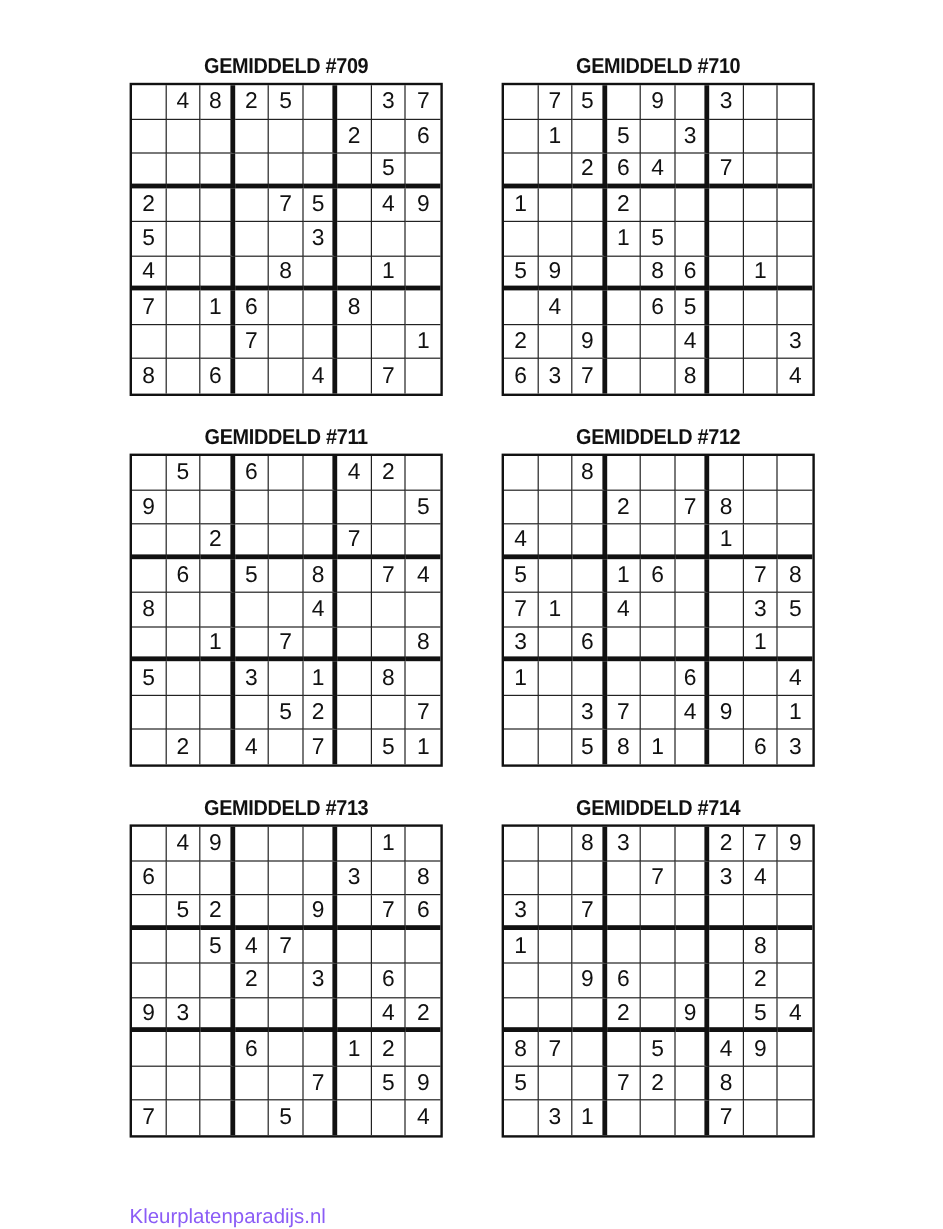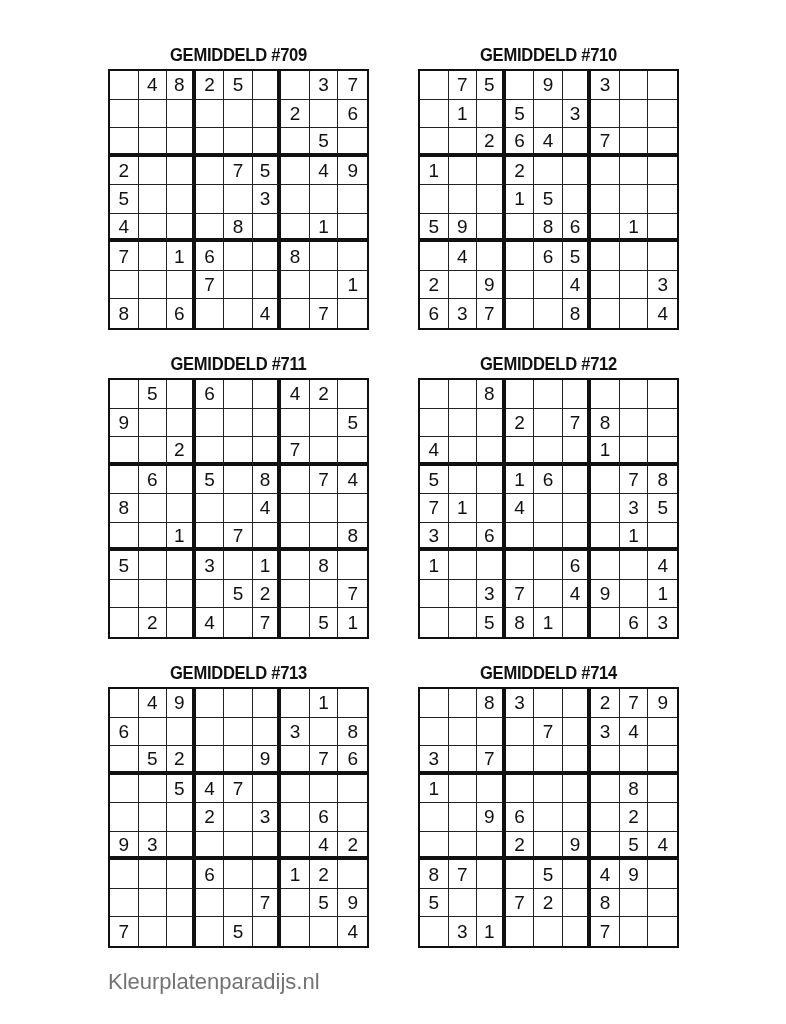--- a/index.html
+++ b/index.html
@@ -5,21 +5,21 @@
   html, body { margin:0; padding:0; background:#ffffff; }
   body { width:786px; height:1024px; position:relative; overflow:hidden; font-family:"Liberation Sans", sans-serif; color:#111; }
   .puzzle { position:absolute; width:261px; }
   .title { position:absolute; left:0; width:261px; top:0; height:26px; text-align:center; font-weight:bold; font-size:18px; line-height:26px; letter-spacing:-0.3px; transform:scaleX(0.92); }
   .grid { position:absolute; left:0; top:27px; width:261px; height:261px; border:2px solid #111; box-sizing:border-box; display:grid; grid-template-columns:repeat(9,1fr); grid-template-rows:repeat(9,1fr); }
   .cell { border-right:1px solid #222; border-bottom:1px solid #222; box-sizing:border-box; display:flex; align-items:center; justify-content:center; font-size:19px; line-height:1; color:#111; }
   .cell.c8 { border-right:none; }
   .cell.r8 { border-bottom:none; }
   .cell.c2, .cell.c5 { border-right:4px solid #111; }
   .cell.r2, .cell.r5 { border-bottom:4px solid #111; }
-  .footer { position:absolute; left:108px; top:969px; font-size:22px; color:#737373; }
+  .footer { position:absolute; left:108px; top:1004px; font-size:17px; color:#8b5cf6; }
 </style>
 </head>
 <body>
 
 <div class="puzzle" style="left:108px; top:42px;">
   <div class="title">GEMIDDELD #709</div>
   <div class="grid">
       <div class="cell r0 c0"></div>
       <div class="cell r0 c1">4</div>
       <div class="cell r0 c2">8</div>

